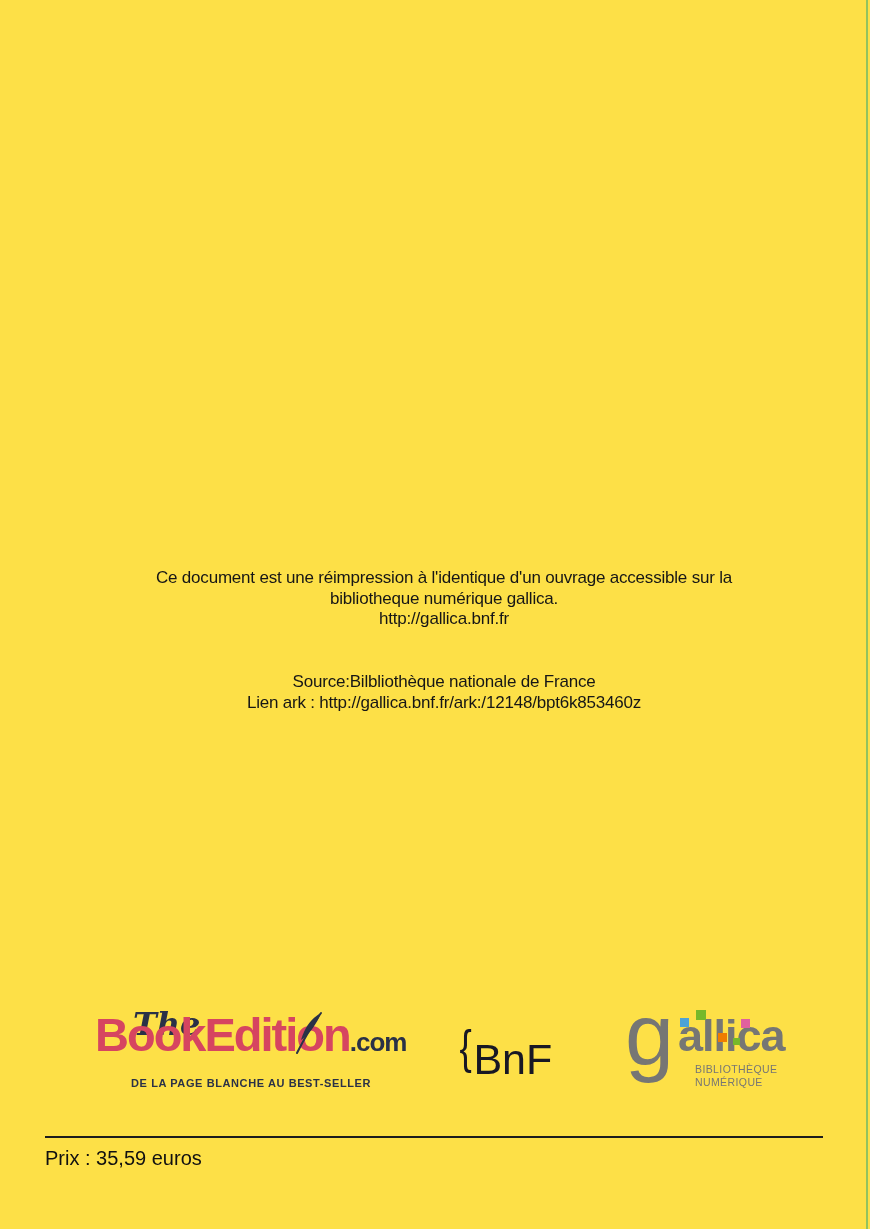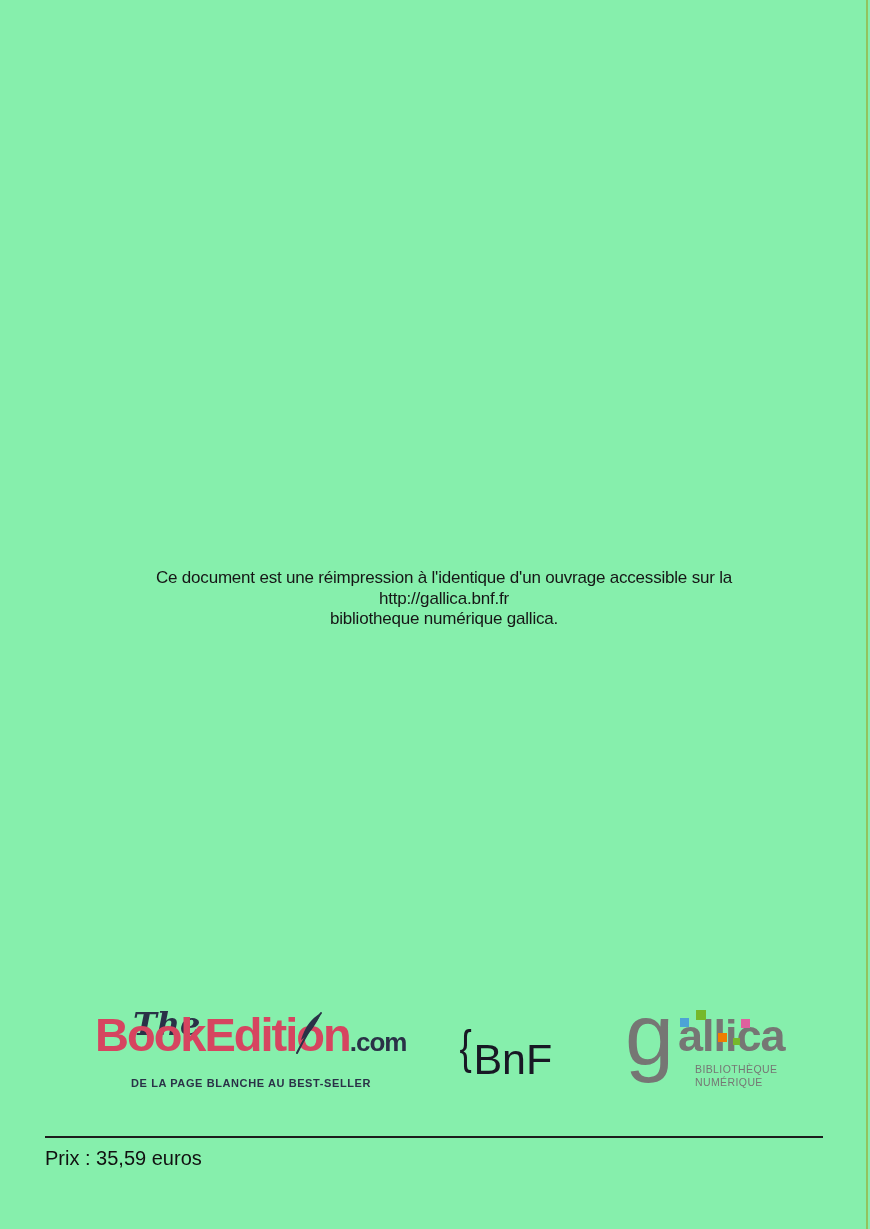--- a/index.html
+++ b/index.html
@@ -14,21 +14,21 @@
     --page_edge_green:#92c35e;
     --rule_dark:#1c1c1c;
   }
   *{margin:0;padding:0;box-sizing:border-box;}
   html,body{background:#ffffff;}
   body{font-family:"Liberation Sans", sans-serif;}
   .page{
     position:relative;
     width:870px;
     height:1229px;
-    background:#86efac;
+    background:#fde047;
     overflow:hidden;
   }
   .edge-line{
     position:absolute;
     top:0; right:2px;
     width:2px; height:1229px;
     background:var(--page_edge_green);
   }
   .notice-block{
     position:absolute;
@@ -176,24 +176,28 @@
 </style>
 </head>
 <body>
 
 <div class="page">
 
   <div class="edge-line"></div>
 
   <div class="notice-block">
     <div>Ce document est une réimpression à l'identique d'un ouvrage accessible sur la</div>
+    <div>bibliotheque numérique gallica.</div>
     <div>http://gallica.bnf.fr</div>
-    <div>bibliotheque numérique gallica.</div>
-  </div>
-
+  </div>
+
+  <div class="source-block">
+    <div>Source:Bilbliothèque nationale de France</div>
+    <div>Lien ark : http://gallica.bnf.fr/ark:/12148/bpt6k853460z</div>
+  </div>
 
   <div class="bookedition">
     <div class="be-the">The</div>
     <div class="be-word"><span>BookEditi</span><span class="be-o"><span>o</span><svg class="be-feather" viewBox="0 0 30 44" xmlns="http://www.w3.org/2000/svg">
             <path d="M27,2 C19,6 11,15 7,29 C13,25 22,15 27,2 Z" fill="#2a3147"></path>
             <path d="M3,42 C8,32 14,20 27,2" stroke="#2a3147" stroke-width="2" fill="none" stroke-linecap="round"></path>
           </svg></span><span>n</span><span class="be-tld">.com</span></div>
     <div class="be-tagline">DE LA PAGE BLANCHE AU BEST-SELLER</div>
   </div>
 

